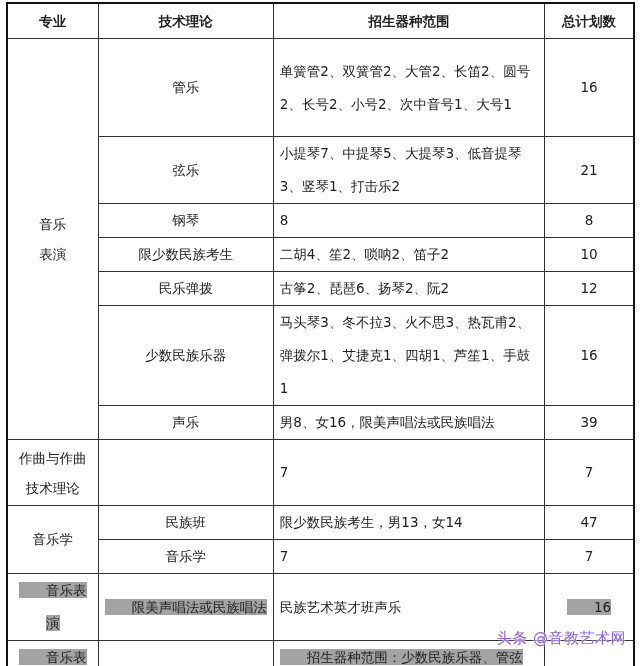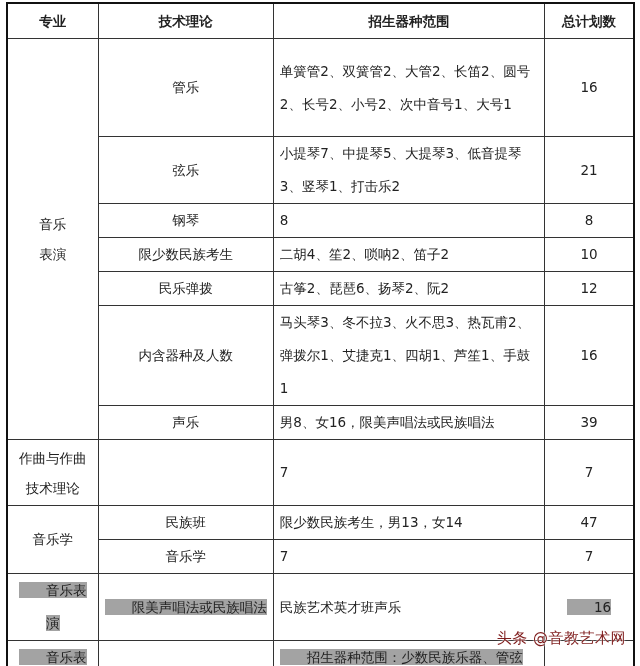--- a/index.html
+++ b/index.html
@@ -15,21 +15,21 @@
     line-height: 33px;
   }
   table.plan th { font-weight: bold; text-align: center; height: 34px; font-size: 13.5px; }
   .c1 { width: 78px; text-align: center; }
   .c2 { width: 163px; text-align: center; }
   .c3 { width: 260px; text-align: left; }
   .c4 { width: 76px; text-align: center; }
   .hl { background: #a3a3a3; padding-left: 27px; }
   .watermark {
     position: absolute; right: 14px; bottom: 18px;
-    font-size: 15px; color: #7f1d1d; letter-spacing: 0.5px;
+    font-size: 15px; color: #8b5cf6; letter-spacing: 0.5px;
     text-shadow: 0 0 2px #fff, 0 0 2px #fff;
   }
 </style>
 </head>
 <body>
 
 <table class="plan">
   <thead>
     <tr>
       <th class="c1">专业</th>
@@ -61,21 +61,21 @@
       <td class="c2">限少数民族考生</td>
       <td class="c3">二胡4、笙2、唢呐2、笛子2</td>
       <td class="c4">10</td>
     </tr>
     <tr style="height:33px">
       <td class="c2">民乐弹拨</td>
       <td class="c3">古筝2、琵琶6、扬琴2、阮2</td>
       <td class="c4">12</td>
     </tr>
     <tr style="height:97px">
-      <td class="c2">内含器种及人数</td>
+      <td class="c2">少数民族乐器</td>
       <td class="c3">马头琴3、冬不拉3、火不思3、热瓦甫2、弹拨尔1、艾捷克1、四胡1、芦笙1、手鼓1</td>
       <td class="c4">16</td>
     </tr>
     <tr style="height:33px">
       <td class="c2">声乐</td>
       <td class="c3">男8、女16，限美声唱法或民族唱法</td>
       <td class="c4">39</td>
     </tr>
 
     <tr style="height:66px">

